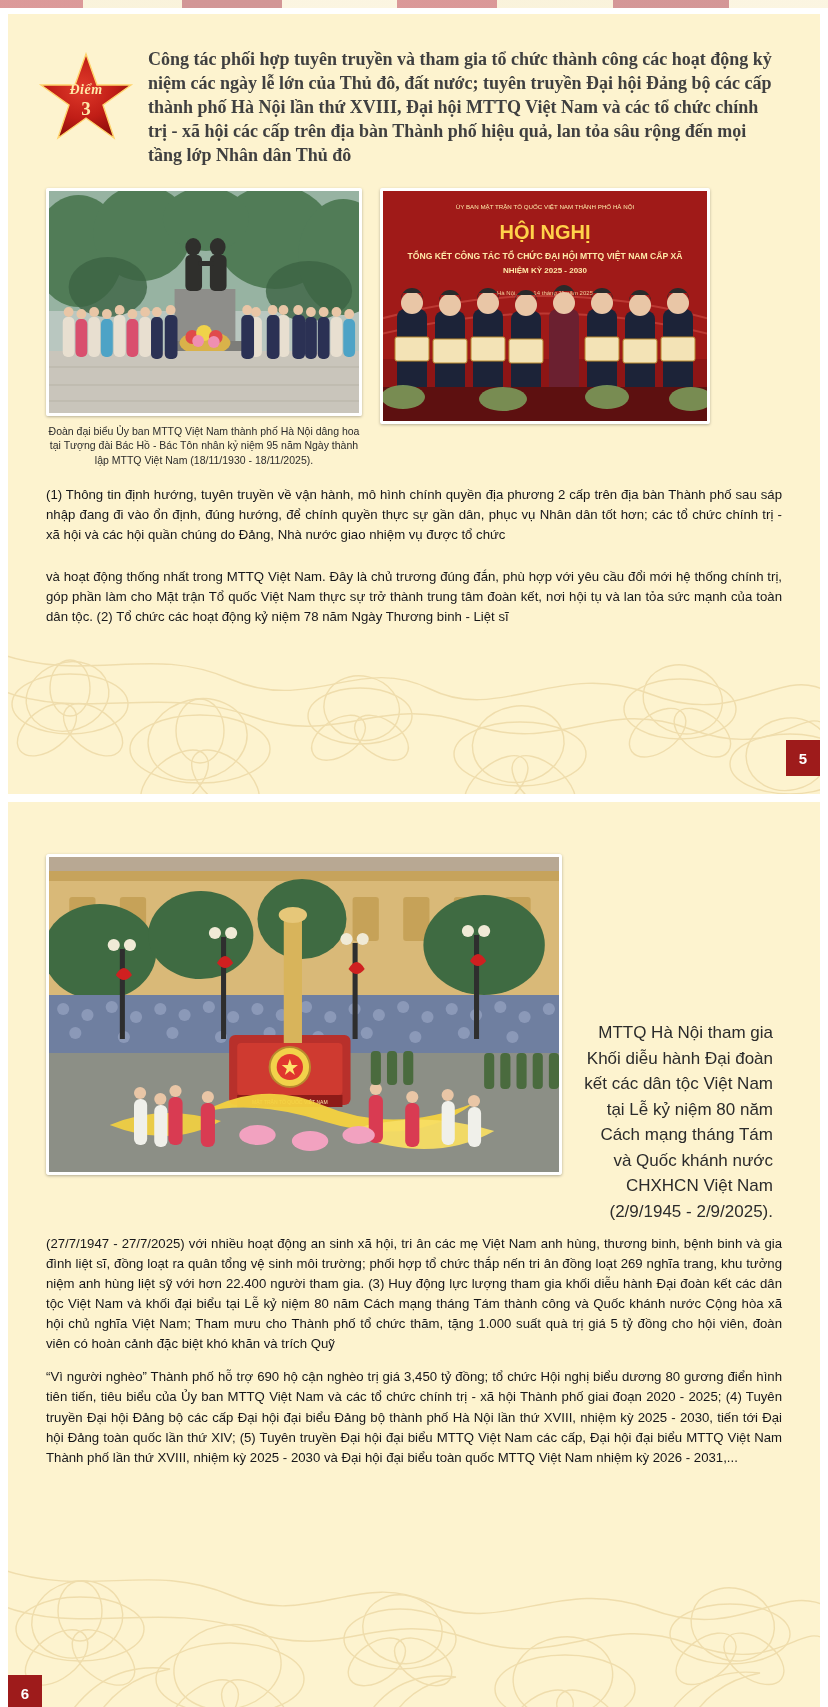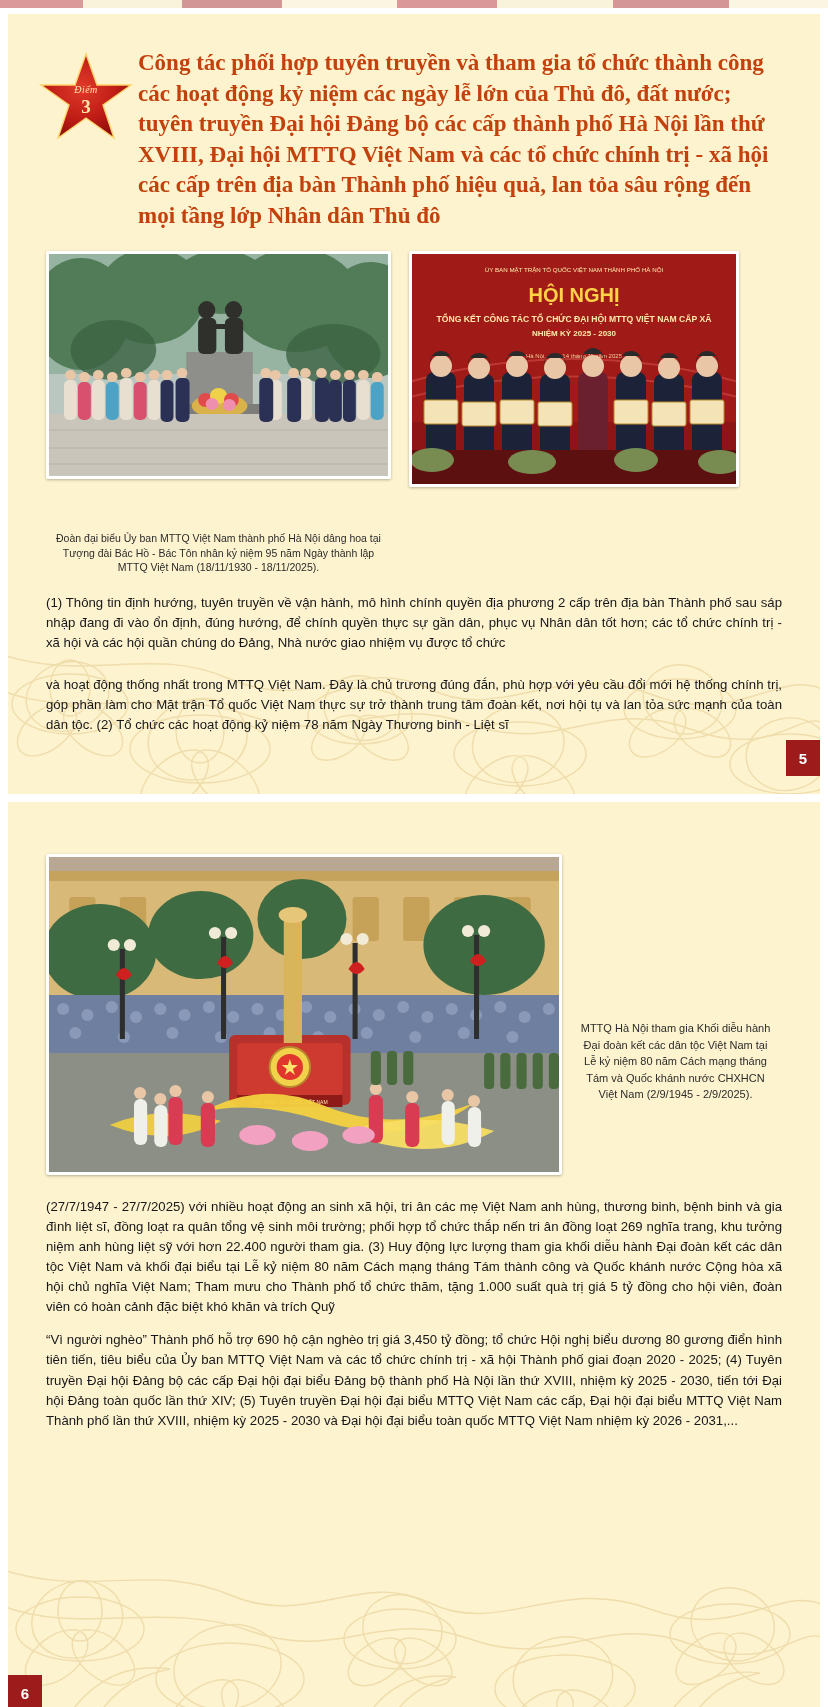--- a/index.html
+++ b/index.html
@@ -100,48 +100,48 @@
     display: flex;
     flex-direction: column;
     align-items: center;
     justify-content: center;
     color: #ffe9a8;
     font-family: "Liberation Serif", serif;
     line-height: 1;
     pointer-events: none;
   }
   .star-badge .star-label {
-    font-size: 10px;
+    font-size: 14px;
     font-style: italic;
-    font-weight: normal;
+    font-weight: bold;
     letter-spacing: .5px;
   }
   .star-badge .star-num {
     font-size: 19px;
     font-weight: bold;
     margin-top: 2px;
   }
   .head-title {
     font-family: "Liberation Serif", serif;
     font-weight: bold;
-    font-size: 23px;
+    font-size: 18px;
     line-height: 1.33;
-    color: #c2410c;
-    margin-left: 4px;
+    color: #404040;
+    margin-left: 14px;
     padding-right: 4px;
   }
 
   
   .photo-row {
     display: flex;
     gap: 18px;
     margin-top: 20px;
   }
   .photo-col { display: flex; flex-direction: column; }
-  .photo-col.left { width: 345px; gap: 44px; }
+  .photo-col.left { width: 316px; }
   .photo-col.right { width: 330px; }
 
   .photo {
     border: 3px solid #ffffff;
     box-shadow: 0 1px 3px rgba(0,0,0,.28);
     border-radius: 2px;
     overflow: hidden;
     position: relative;
   }
   .caption {
@@ -201,27 +201,27 @@
   .p2-photo {
     width: 510px;
     border: 3px solid #ffffff;
     box-shadow: 0 1px 3px rgba(0,0,0,.3);
     border-radius: 3px;
     overflow: hidden;
   }
   .ph3 { height: 315px; background: #6d8aa5; }
   .p2-caption {
     width: 195px;
-    font-size: 11px;
+    font-size: 17px;
     line-height: 1.5;
-    text-align: center;
+    text-align: right;
     color: #2b2b2b;
     padding-top: 166px;
   }
-  .cols2 { margin-top: 22px; gap: 13px; }
+  .cols2 { margin-top: 10px; gap: 13px; }
 </style>
 </head>
 <body>
 
 <div class="doc">
 
   <div class="topstrip">
     <div class="sliver"></div>
   </div>
 

